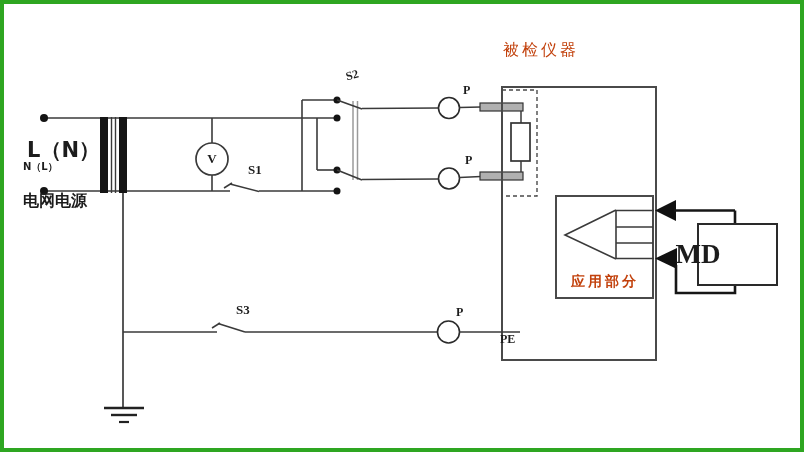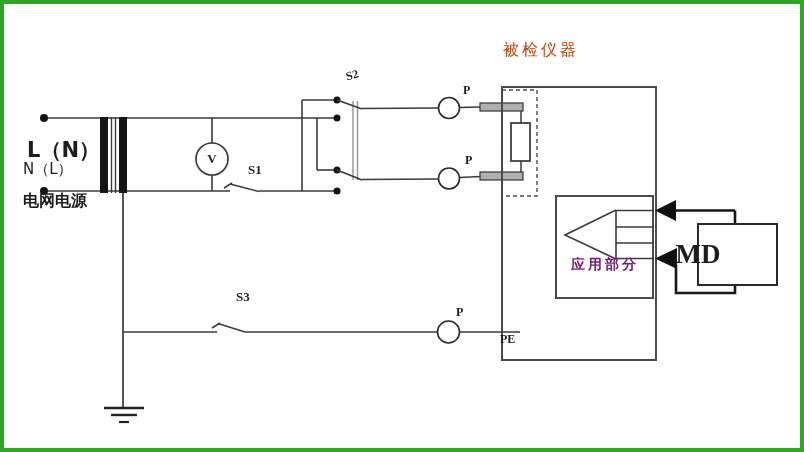--- a/index.html
+++ b/index.html
@@ -120,32 +120,32 @@
     <g>
       <line x1="212" y1="328" x2="220" y2="323" stroke="#3a3a3a" stroke-width="1.5"></line>
       <line x1="218" y1="323.5" x2="245" y2="332" stroke="#3a3a3a" stroke-width="1.6"></line>
     </g>
     <line x1="245" y1="332" x2="437" y2="332" stroke="#3a3a3a" stroke-width="1.7"></line>
     <circle cx="448.5" cy="332" r="11" fill="#ffffff" stroke="#2a2a2a" stroke-width="1.6"></circle>
     <line x1="459.5" y1="332" x2="520" y2="332" stroke="#3a3a3a" stroke-width="1.7"></line>
   </svg>
 
   <div class="lbl cjk" style="left:27px;top:89px;font-size:21px;font-weight:bold;margin-top:47px;">L（N）</div>
-  <div class="lbl cjk" style="left:23px;top:160px;font-size:15px;font-weight:normal;">N（L）</div>
+  <div class="lbl cjk" style="left:23px;top:160px;font-size:10px;font-weight:bold;">N（L）</div>
   <div class="lbl cjk" style="left:23px;top:191px;font-size:16px;font-weight:bold;">电网电源</div>
 
   <div class="lbl" style="left:204px;top:151px;width:16px;text-align:center;font-size:13px;font-weight:bold;">V</div>
 
   <div class="lbl sw" style="left:248px;top:162px;">S1</div>
   <div class="lbl sw" style="left:346px;top:68px;font-size:12px;transform:rotate(-15deg);">S2</div>
-  <div class="lbl sw" style="left:236px;top:289px;">S3</div>
+  <div class="lbl sw" style="left:236px;top:302px;">S3</div>
 
   <div class="lbl p-lbl" style="left:463px;top:83px;">P</div>
   <div class="lbl p-lbl" style="left:465px;top:153px;">P</div>
   <div class="lbl p-lbl" style="left:456px;top:305px;">P</div>
   <div class="lbl p-lbl" style="left:500px;top:332px;">PE</div>
 
   <div class="lbl cjk" style="left:503px;top:40px;font-size:16px;letter-spacing:3px;color:#c2410c;">被检仪器</div>
-  <div class="lbl cjk" style="left:571px;top:256px;font-size:14px;letter-spacing:3px;font-weight:bold;color:#701a75;">应用部分</div>
+  <div class="lbl cjk" style="left:571px;top:273px;font-size:14px;letter-spacing:3px;font-weight:bold;color:#c2410c;">应用部分</div>
   <div class="lbl" style="left:670px;top:239px;width:56px;text-align:center;font-size:27px;font-family:'Liberation Serif',serif;font-weight:bold;">MD</div>
 
   <div id="frame"></div>
 </div>
 
 </body></html>

